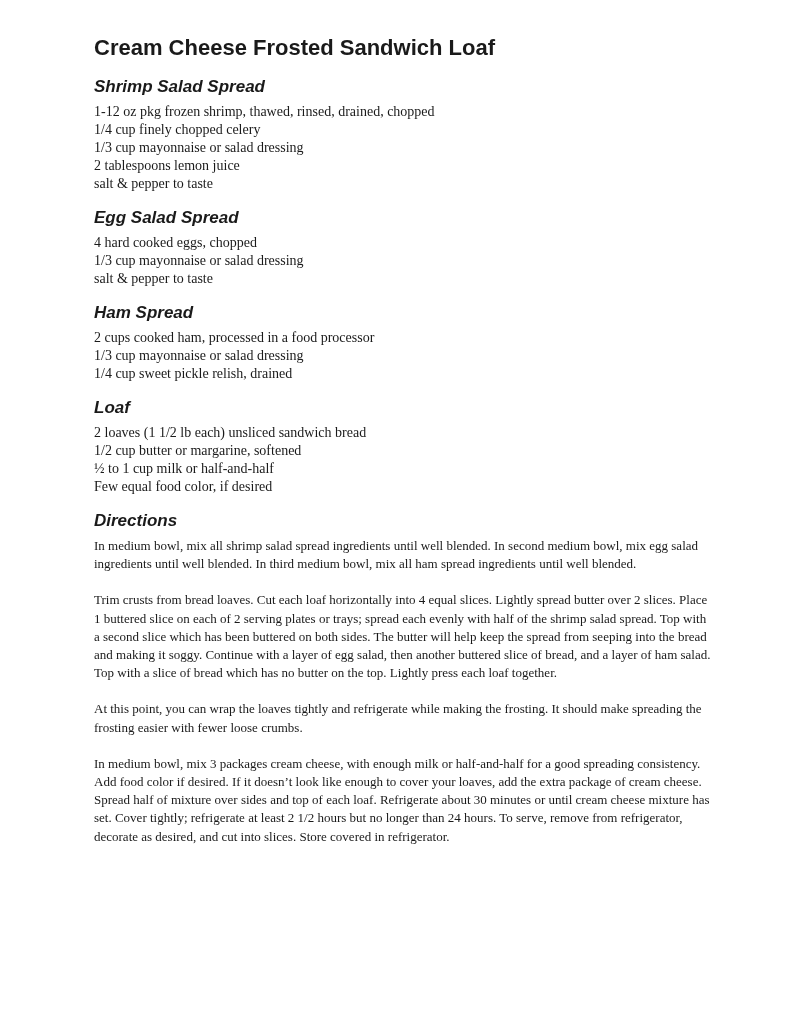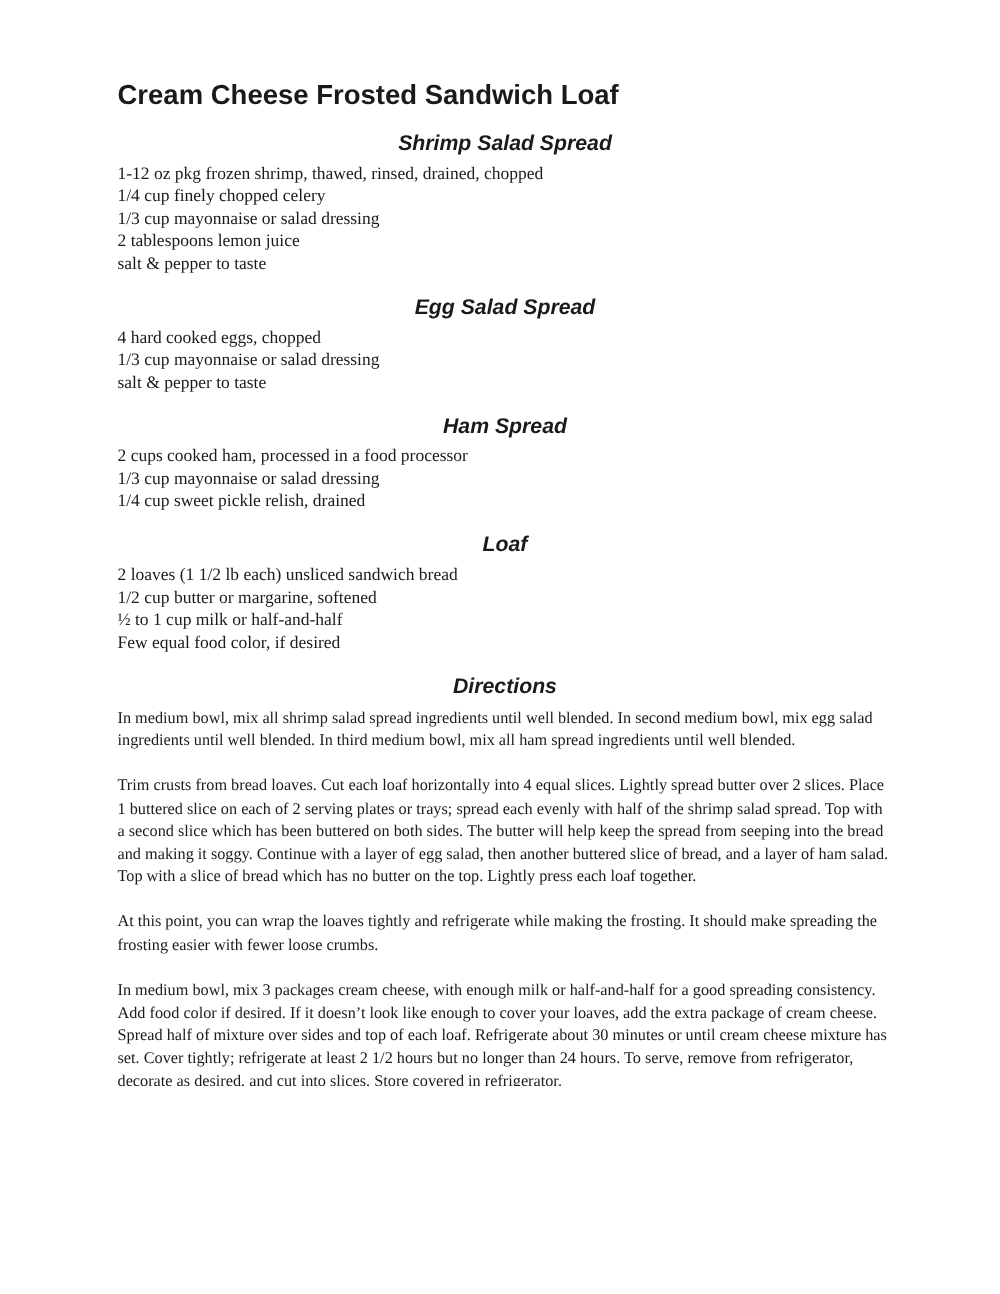--- a/index.html
+++ b/index.html
@@ -7,21 +7,21 @@
     --bg-color: #ffffff;
   }
   * { margin: 0; padding: 0; box-sizing: border-box; }
   html, body {
     background: var(--bg-color);
   }
   .page {
     width: 800px;
     height: 869px;
     background: var(--bg-color);
-    padding: 64px 86px 40px 94px;
+    padding: 36px 86px 40px 94px;
     overflow: hidden;
     color: var(--text-color);
     border-radius: 29px;
   }
   .recipe-title {
     font-family: "Liberation Sans", sans-serif;
     font-weight: bold;
     font-size: 22px;
     line-height: 24px;
     margin-bottom: 17px;
@@ -29,21 +29,20 @@
   }
   .section-heading {
     font-family: "Liberation Sans", sans-serif;
     font-weight: bold;
     font-style: italic;
     font-size: 17px;
     line-height: 20px;
     margin-top: 15px;
     margin-bottom: 6px;
     color: var(--text-color);
-    text-align: center;
   }
   .ingredient-line {
     font-family: "Liberation Serif", serif;
     font-size: 14px;
     line-height: 18px;
     white-space: nowrap;
     color: var(--text-color);
   }
   .directions-paragraph {
     font-family: "Liberation Serif", serif;

